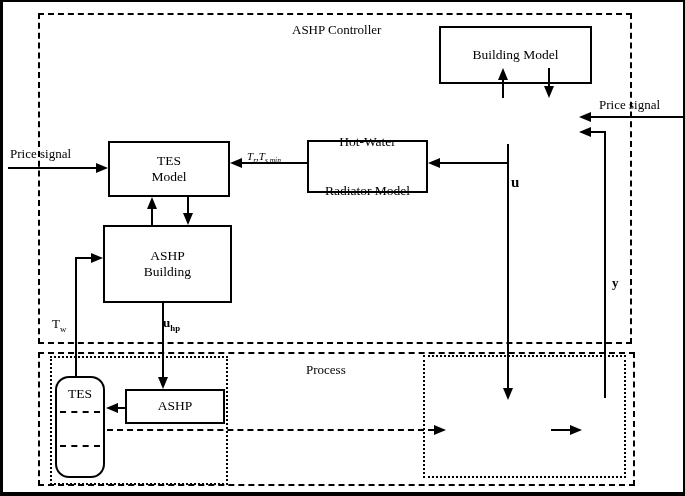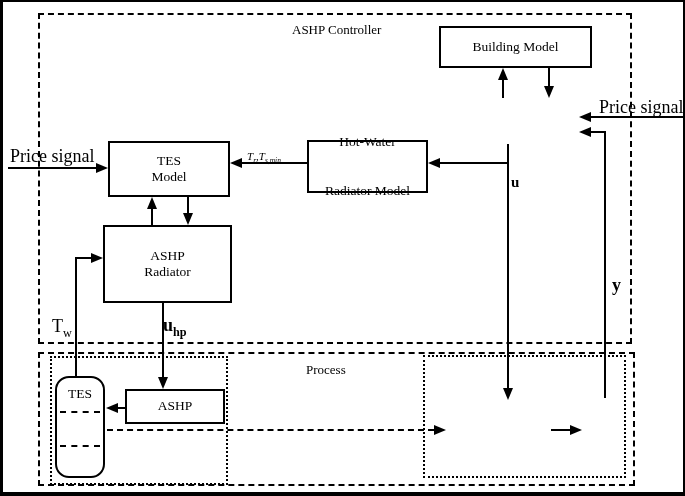--- a/index.html
+++ b/index.html
@@ -21,21 +21,21 @@
   }
   .tank-line { position:absolute; left:3px; right:3px; height:0; border-top:2px dashed #000; }
   .hline { position:absolute; height:2px; background:#000; }
   .vline { position:absolute; width:2px; background:#000; }
   .dashline { position:absolute; height:0; border-top:2px dashed #000; }
   .head { position:absolute; width:0; height:0; }
   .head.left  { border-top:5px solid transparent; border-bottom:5px solid transparent; border-right:12px solid #000; }
   .head.right { border-top:5px solid transparent; border-bottom:5px solid transparent; border-left:12px solid #000; }
   .head.up    { border-left:5px solid transparent; border-right:5px solid transparent; border-bottom:12px solid #000; }
   .head.down  { border-left:5px solid transparent; border-right:5px solid transparent; border-top:12px solid #000; }
-  .lbl { position:absolute; font-size:18px; white-space:nowrap; }
+  .lbl { position:absolute; font-size:13px; white-space:nowrap; }
   .lbl.math { font-style:italic; font-size:11px; }
   .lbl.sig  { font-weight:bold; }
   sub { font-size:0.68em; }
   .title { position:absolute; font-size:13px; white-space:nowrap; }
 </style>
 </head>
 <body>
 
 <div id="canvas">
 
@@ -46,38 +46,38 @@
 
   <div class="dashed-box" style="left:38px;top:13px;width:594px;height:331px;"></div>
   <div class="dashed-box" style="left:38px;top:352px;width:597px;height:134px;"></div>
 
   <div class="dotted-box" style="left:50px;top:356px;width:178px;height:129px;"></div>
   <div class="dotted-box" style="left:423px;top:355px;width:203px;height:123px;"></div>
 
   <div class="title" style="left:292px;top:22px;">ASHP Controller</div>
   <div class="title" style="left:306px;top:362px;">Process</div>
 
-  <div class="box" style="left:439px;top:26px;width:153px;height:42px;">
+  <div class="box" style="left:439px;top:26px;width:153px;height:58px;">
     <span>Building Model</span>
   </div>
 
 
   <div class="box" style="left:307px;top:140px;width:121px;height:53px;gap:32px;">
     <span>Hot-Water</span>
     <span>Radiator Model</span>
   </div>
 
   <div class="box" style="left:108px;top:141px;width:122px;height:56px;">
     <span>TES</span>
     <span>Model</span>
   </div>
 
   <div class="box" style="left:103px;top:225px;width:129px;height:78px;">
     <span>ASHP</span>
-    <span>Radiator</span>
+    <span>Building</span>
   </div>
 
   <div class="box" style="left:125px;top:389px;width:100px;height:35px;">
     <span>ASHP</span>
   </div>
 
 
   <div class="tank" style="left:55px;top:376px;width:50px;height:102px;">
     <div style="padding-top:8px;">TES</div>
     <div class="tank-line" style="top:33px;"></div>

